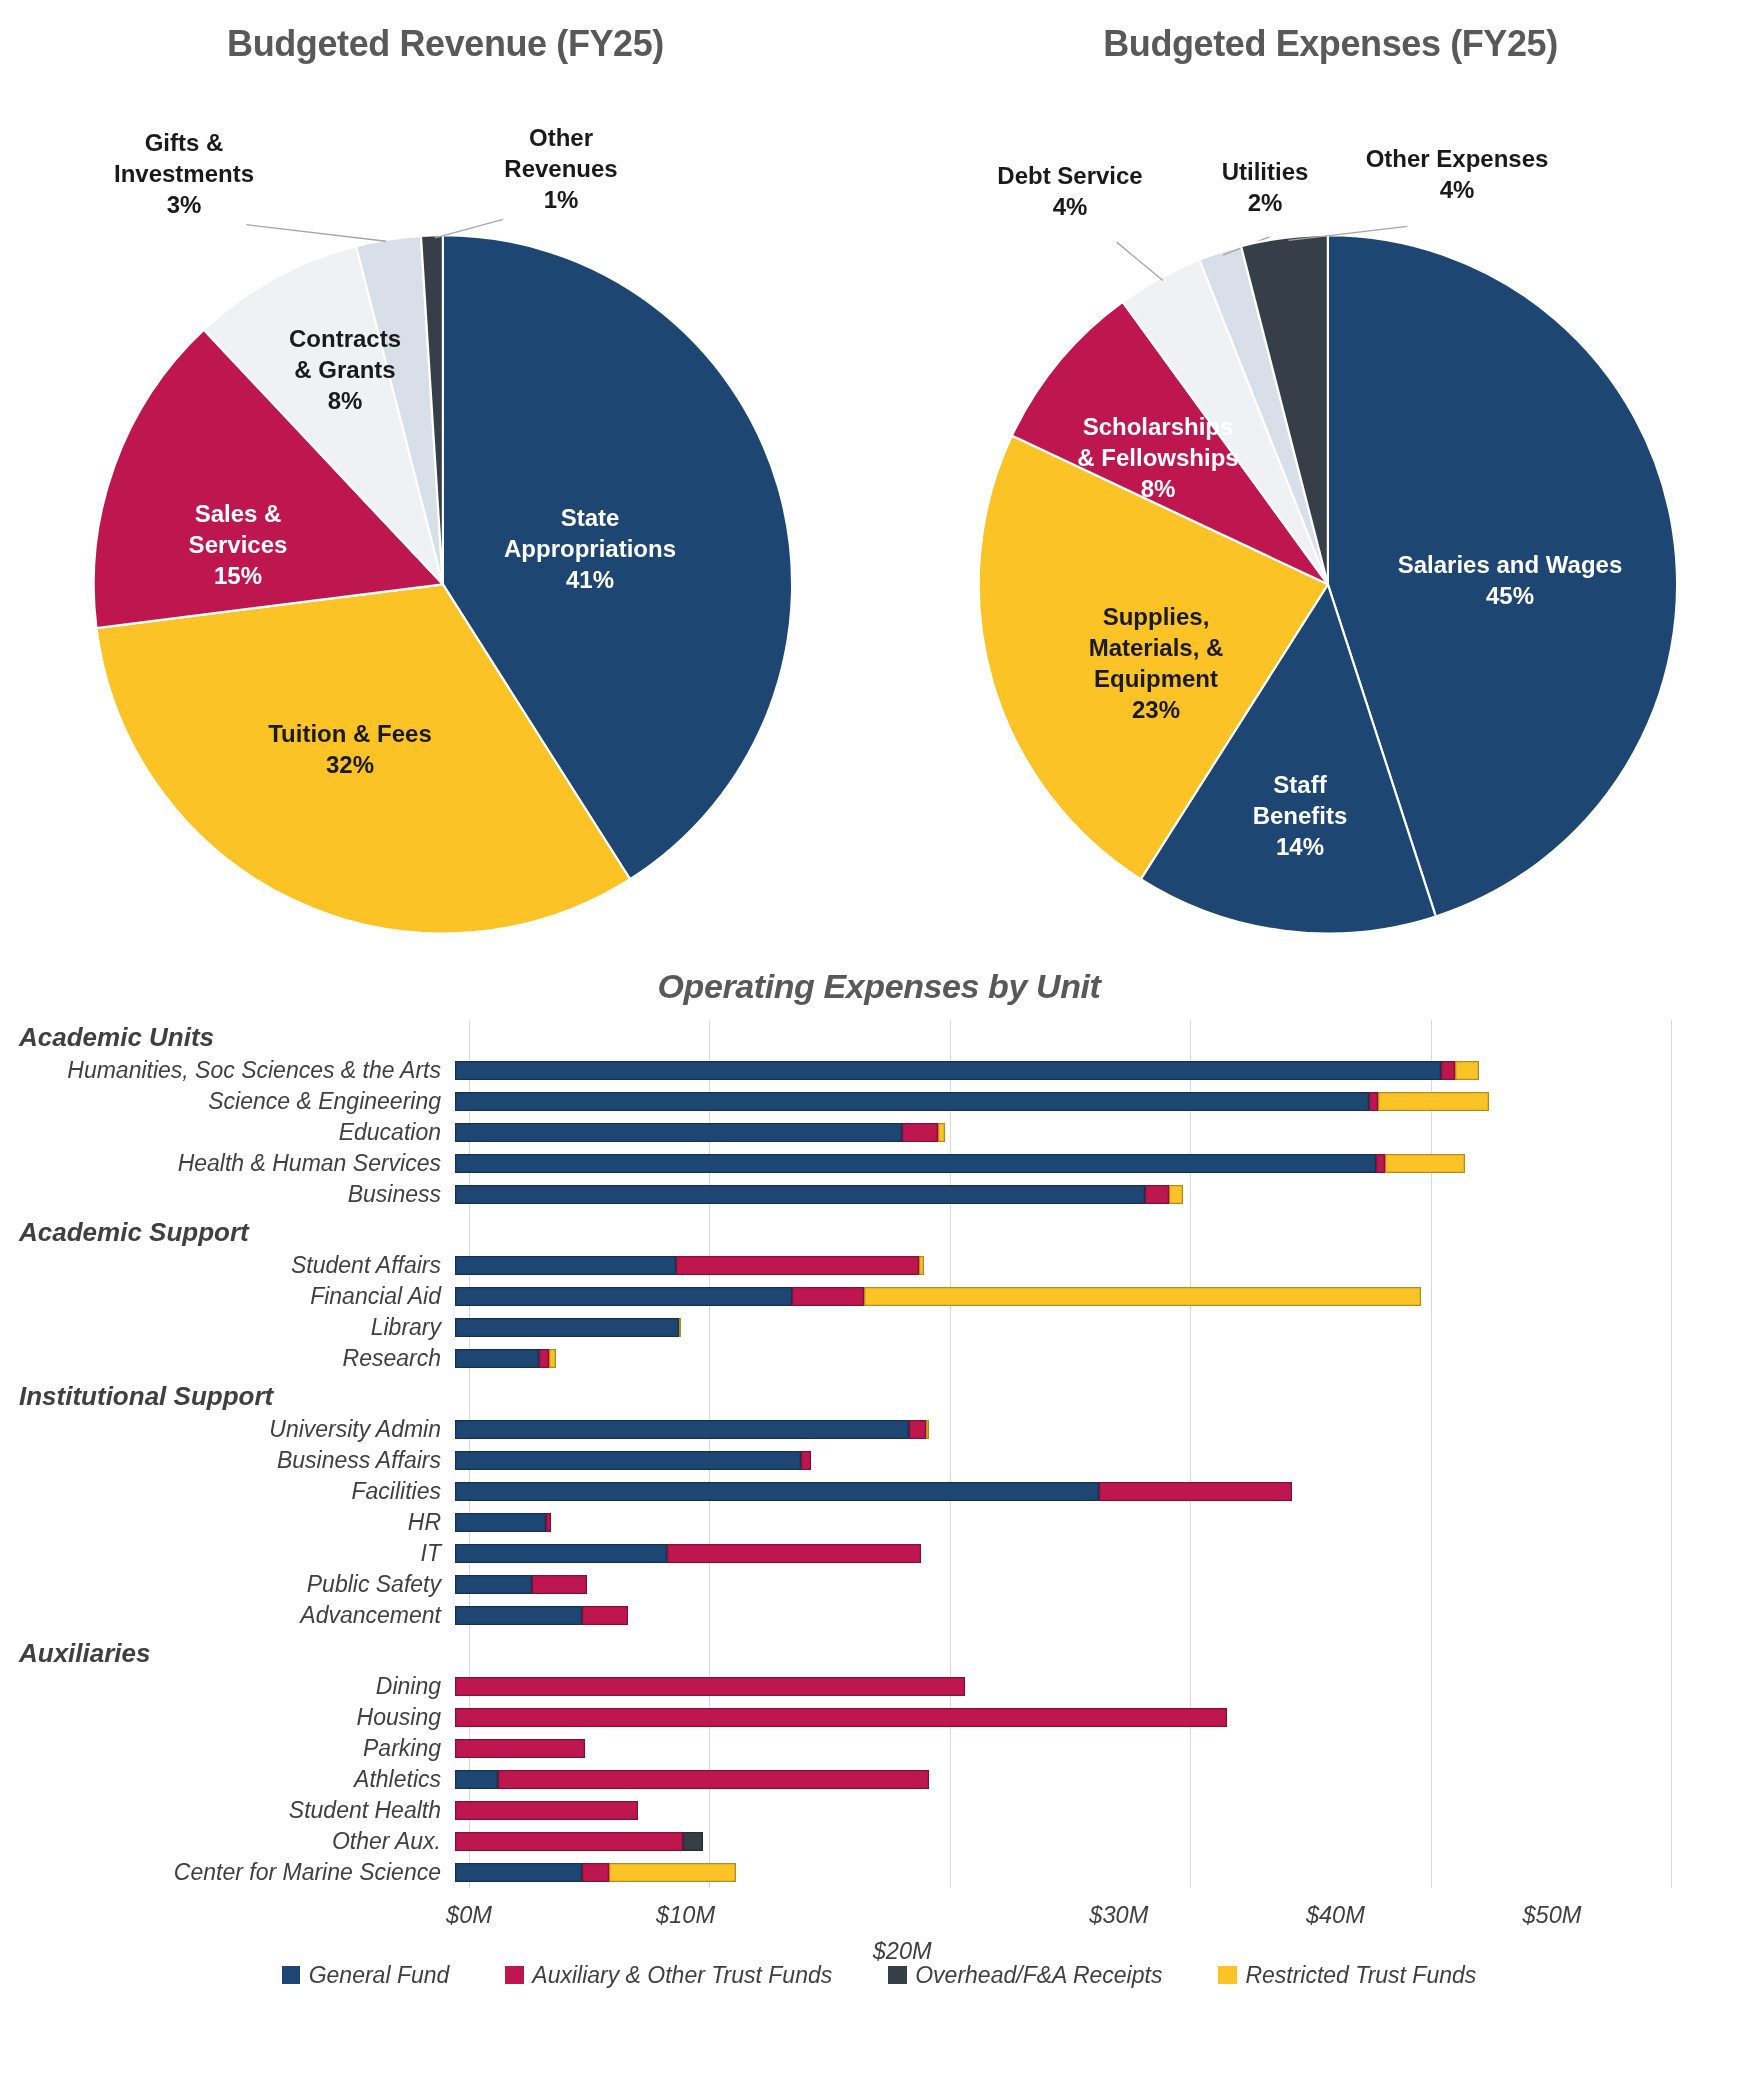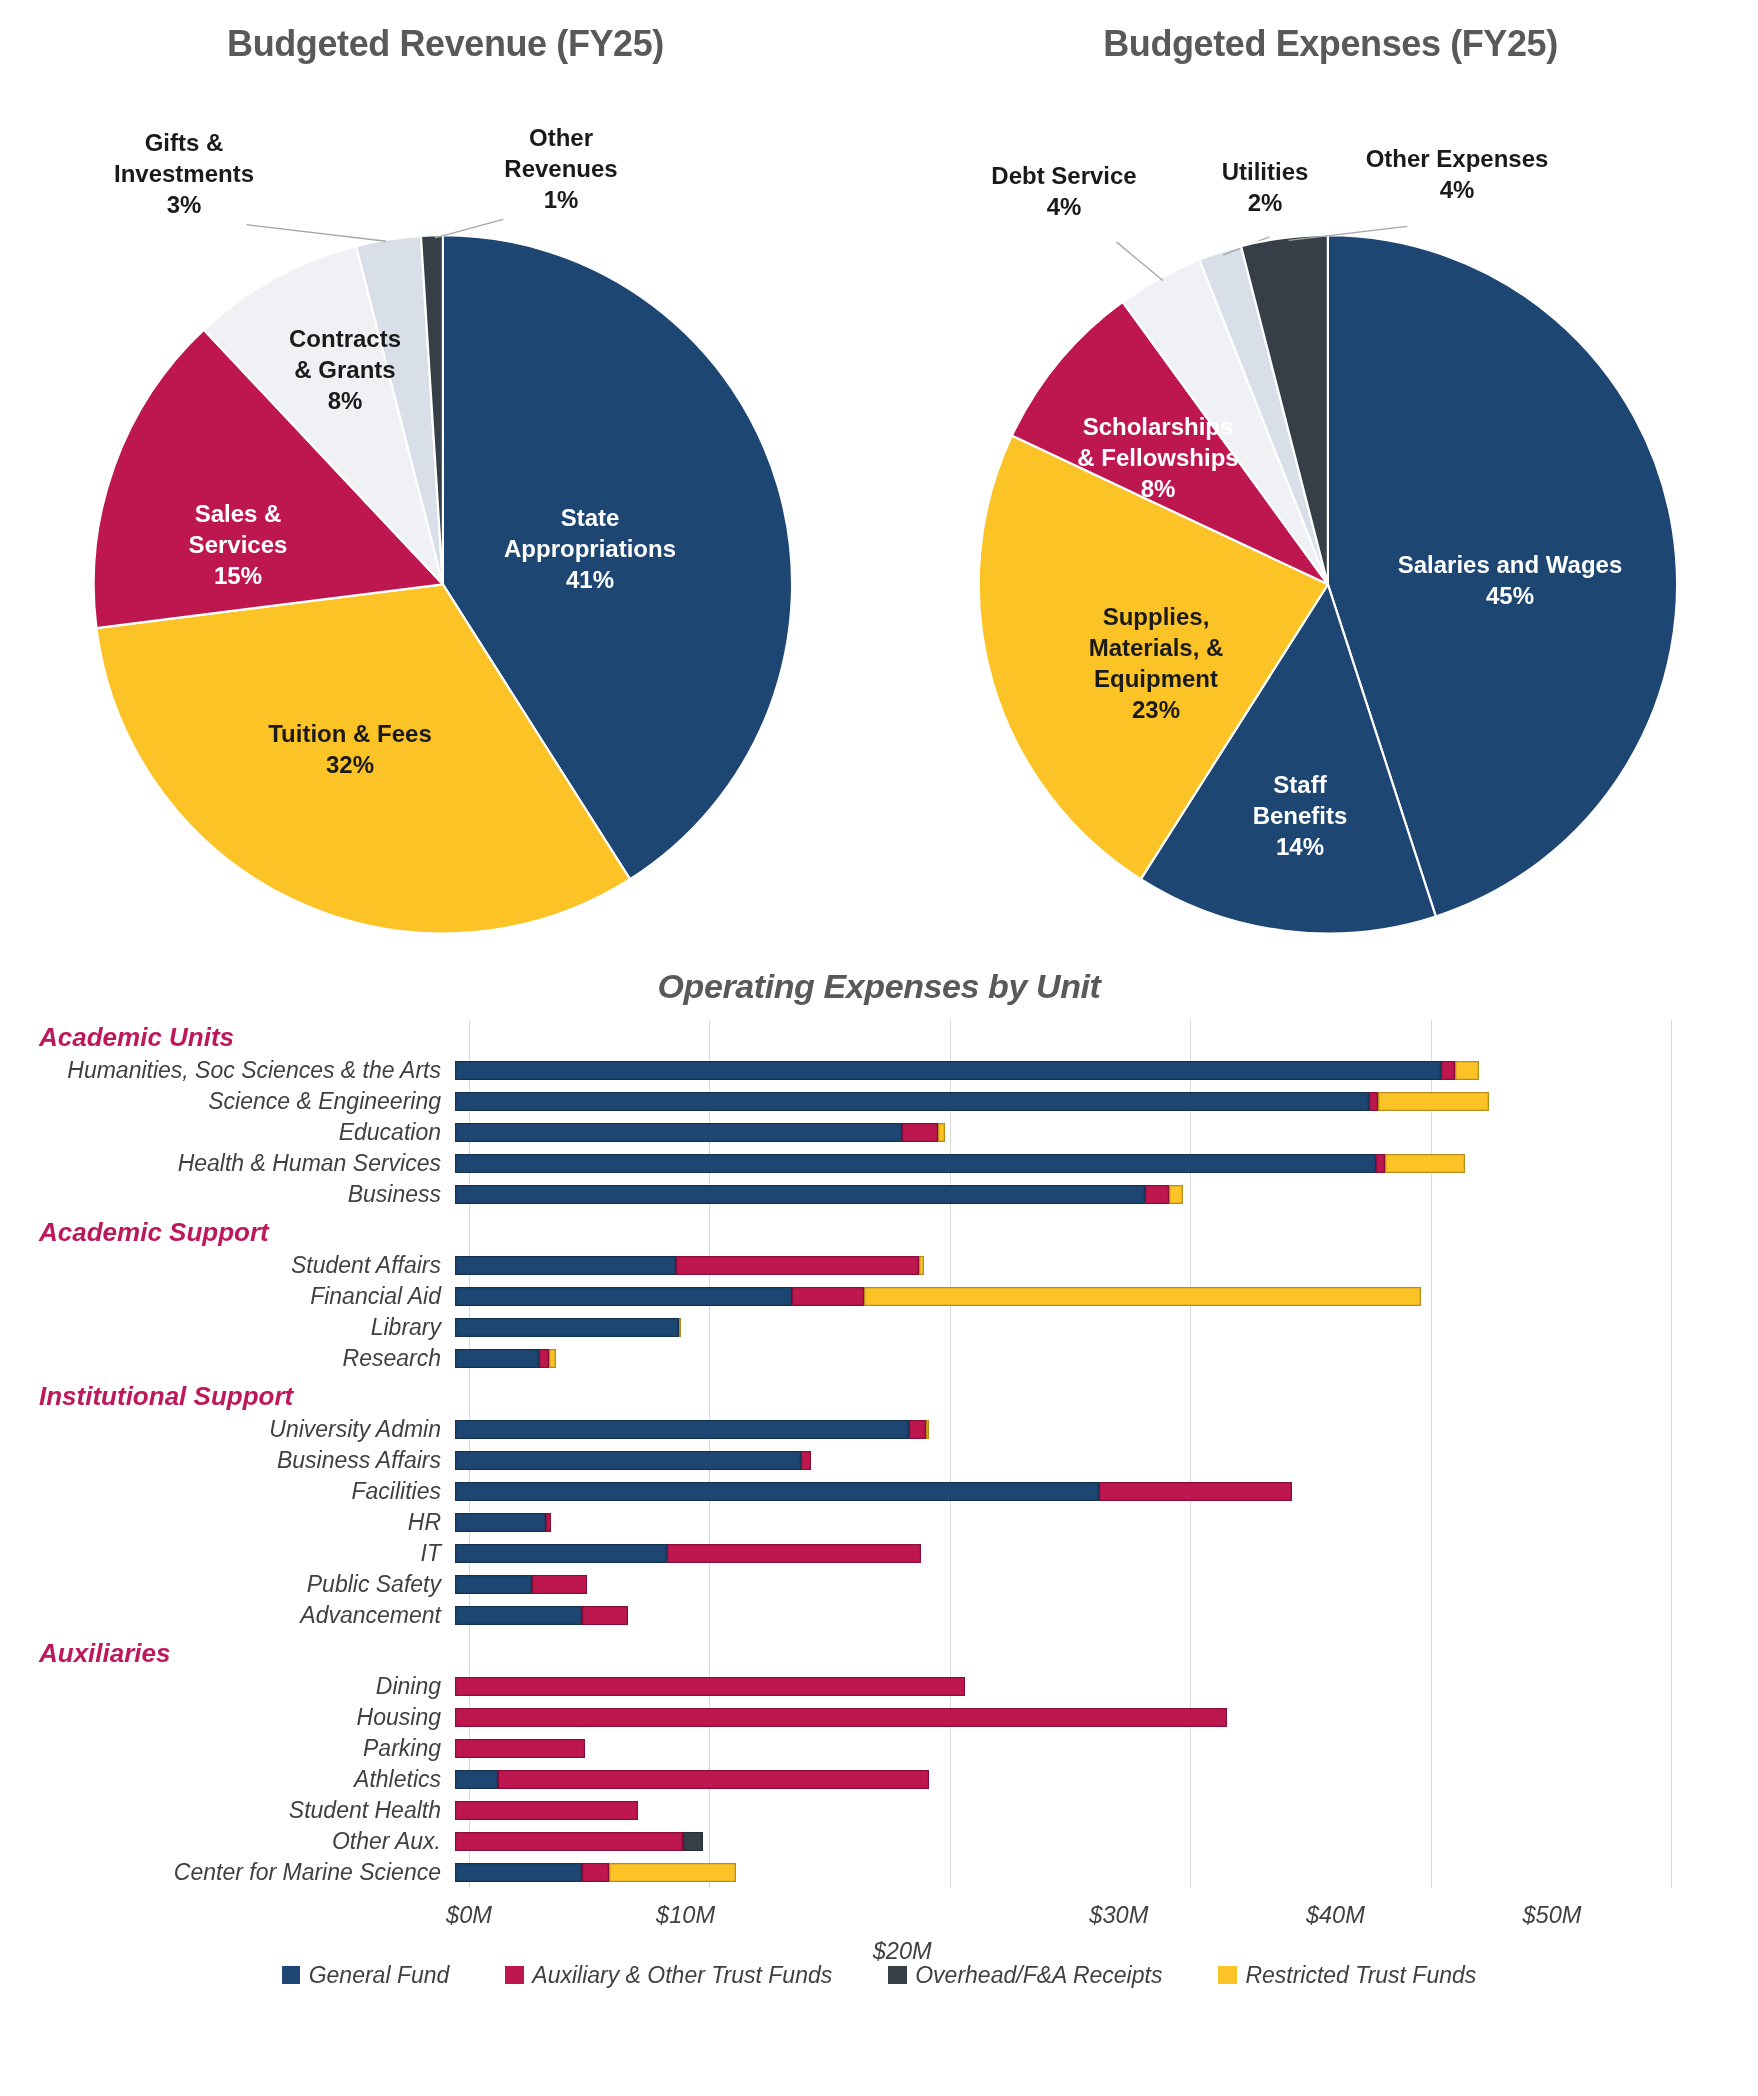--- a/index.html
+++ b/index.html
@@ -21,22 +21,22 @@
   }
   .pie-label.light { color:#ffffff; }
   .pie-label.dark  { color:#1a1a1a; }
 
   .bar-section { margin-top:7px;font-style:italic; }
   .bar-title { text-align:center; font-size:34px; font-weight:bold; color:#595959; letter-spacing:-0.4px; }
   .chart-body { position:relative; margin-top:14px; }
   .grid-overlay { position:absolute; left:469px; width:1202px; top:0; bottom:0; }
   .gridline { position:absolute; top:0; bottom:0; width:0.9px; background:#D9D9D9; }
   .group-heading {
-    position:relative; font-size:26px; font-weight:bold; color:#be185d;
-    padding-left:19px; height:35px; display:flex; align-items:center; margin-top:5.2px;margin-left:20px;
+    position:relative; font-size:26px; font-weight:bold; color:#404040;
+    padding-left:19px; height:35px; display:flex; align-items:center; margin-top:5.2px;
   }
   .bar-row { position:relative; display:flex; height:31px; align-items:center; }
   .row-label {
     width:455px; padding-right:14px; text-align:right; font-size:23px;
     color:#404040; flex:none; white-space:nowrap; box-sizing:border-box;
   }
   .row-plot { position:relative; width:1202px; height:19px; display:flex; }
   .seg { height:100%; box-shadow:inset 0 0 0 1.3px rgba(0,0,0,0.28); flex:none; }
   .axis-row { position:relative; margin-left:469px; width:1083px; height:33px; margin-top:10.5px; }
   .axis-tick { position:absolute; top:3.5px; transform:translateX(-50%); font-size:23.6px; color:#404040; }
@@ -100,21 +100,21 @@
         <div class="pie-label light" style="left: 406px; top: 747px;">Staff
 Benefits
 14%</div>
         <div class="pie-label dark" style="left: 262px; top: 594px;">Supplies,
 Materials, &amp;
 Equipment
 23%</div>
         <div class="pie-label light" style="left: 264px; top: 389px;">Scholarships
 &amp; Fellowships
 8%</div>
-        <div class="pie-label dark" style="left: 170px; top: 122px;">Debt Service
+        <div class="pie-label dark" style="left: 176px; top: 122px;">Debt Service
 4%</div>
         <div class="pie-label dark" style="left: 371px; top: 118px;">Utilities
 2%</div>
         <div class="pie-label dark" style="left: 563px; top: 105px;">Other Expenses
 4%</div>
       </div>
   </div>
 </div>
 
 <div class="bar-section">

